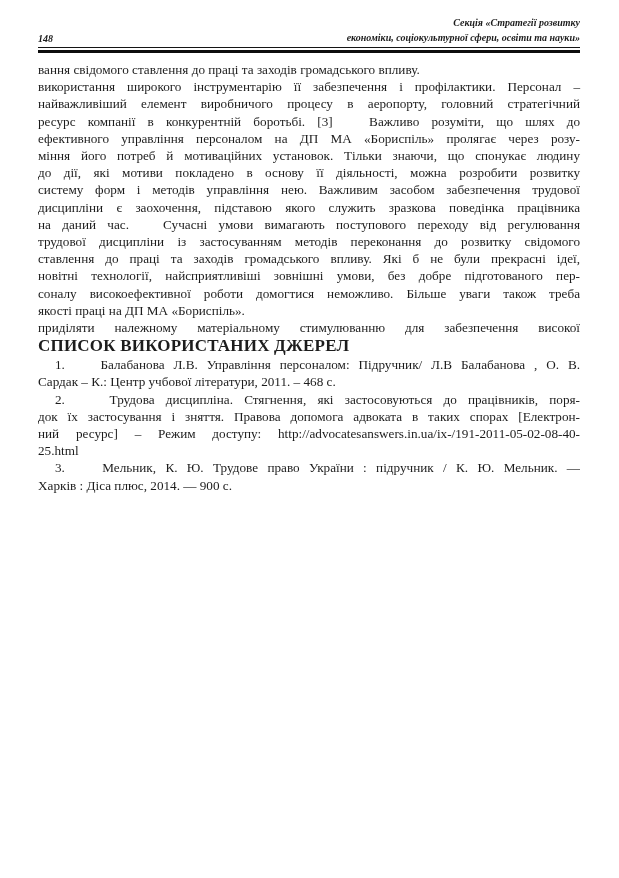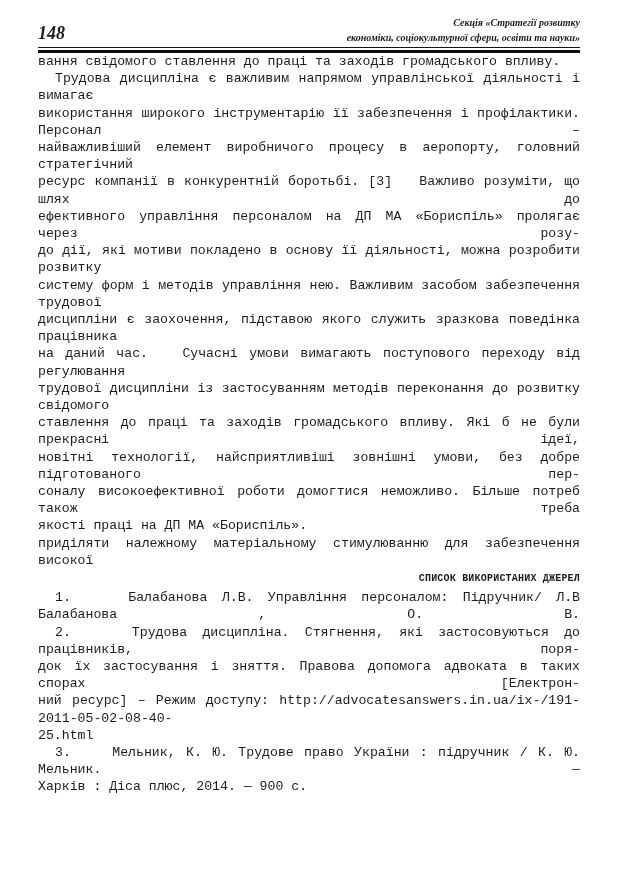--- a/index.html
+++ b/index.html
@@ -13,50 +13,50 @@
     width: 619px; height: 878px;
     padding: 15px 39px 0 38px;
     color: #1c1c1c;
   }
   .header {
     display: flex;
     justify-content: space-between;
     align-items: flex-end;
   }
   .page-number {
-    font-size: 18px;
+    font-size: 10px;
     font-weight: bold;
     font-style: italic;
     padding-bottom: 1px;
   }
   .section-title {
     text-align: right;
     font-size: 10px;
     font-weight: bold;
     font-style: italic;
     line-height: 15px;
   }
   .header-rule {
     margin-top: 2px;
     height: 2px;
     border-top: 1.5px solid #141414;
     border-bottom: 3px solid #0d0d0d;
   }
   .body-text {
+    margin-top: 8px;
     font-size: 13.2px;
     line-height: 17.2px;
-    font-family: Liberation Mono, monospace;
   }
   .line { text-align: justify; }
   .line.stretch { text-align-last: justify; }
   .line.indent { text-indent: 17px; }
   .references-heading {
-    text-align: right;
+    text-align: left;
     font-weight: bold;
-    font-size: 10px;
+    font-size: 17px;
     line-height: 18px;
     margin: 1px 0 1px 0;
     letter-spacing: 0.2px;
   }
 </style>
 </head>
 <body>
 
 <div class="page">
 
@@ -69,41 +69,42 @@
   </div>
 
   <div class="header-rule"></div>
 
   <div class="body-text">
     <div>
         <div>
           <div class="line">вання свідомого ставлення до праці та заходів громадського впливу.</div>
         </div>
         <div>
-          <div class="line stretch indent">Трудова дисципліна є важливим напрямом управлінської діяльності і вимагає</div>
           <div class="line stretch">використання широкого інструментарію її забезпечення і профілактики. Персонал –</div>
           <div class="line stretch">найважливіший елемент виробничого процесу в аеропорту, головний стратегічний</div>
           <div class="line stretch">ресурс компанії в конкурентній боротьбі. [3]&nbsp;&nbsp; Важливо розуміти, що шлях до</div>
           <div class="line stretch">ефективного управління персоналом на ДП МА «Бориспіль» пролягає через розу-</div>
+          <div class="line stretch">міння його потреб й мотиваційних установок. Тільки знаючи, що спонукає людину</div>
           <div class="line stretch">до дії, які мотиви покладено в основу її діяльності, можна розробити розвитку</div>
           <div class="line stretch">систему форм і методів управління нею. Важливим засобом забезпечення трудової</div>
           <div class="line stretch">дисципліни є заохочення, підставою якого служить зразкова поведінка працівника</div>
           <div class="line stretch">на даний час.&nbsp;&nbsp; Сучасні умови вимагають поступового переходу від регулювання</div>
           <div class="line stretch">трудової дисципліни із застосуванням методів переконання до розвитку свідомого</div>
           <div class="line stretch">ставлення до праці та заходів громадського впливу. Які б не були прекрасні ідеї,</div>
           <div class="line stretch">новітні технології, найсприятливіші зовнішні умови, без добре підготованого пер-</div>
-          <div class="line stretch">соналу високоефективної роботи домогтися неможливо. Більше потреб також треба</div>
+          <div class="line stretch">соналу високоефективної роботи домогтися неможливо. Більше уваги також треба</div>
           <div class="line">якості праці на ДП МА «Бориспіль».</div>
           <div class="line stretch">приділяти належному матеріальному стимулюванню для забезпечення високої</div>
         </div>
       </div>
     <div class="references-heading">СПИСОК ВИКОРИСТАНИХ ДЖЕРЕЛ</div>
     <div>
         <div>
           <div class="line stretch indent">1.&nbsp;&nbsp;&nbsp;&nbsp;Балабанова Л.В. Управління персоналом: Підручник/ Л.В Балабанова , О. В.</div>
+          <div class="line">Сардак – К.: Центр учбової літератури, 2011. – 468 с.</div>
         </div>
         <div>
           <div class="line stretch indent">2.&nbsp;&nbsp;&nbsp;&nbsp;Трудова дисципліна. Стягнення, які застосовуються до працівників, поря-</div>
           <div class="line stretch">док їх застосування і зняття. Правова допомога адвоката в таких спорах [Електрон-</div>
           <div class="line stretch">ний ресурс] – Режим доступу: http://advocatesanswers.in.ua/ix-/191-2011-05-02-08-40-</div>
           <div class="line">25.html</div>
         </div>
         <div>
           <div class="line stretch indent">3.&nbsp;&nbsp;&nbsp;&nbsp;Мельник, К. Ю. Трудове право України : підручник / К. Ю. Мельник. —</div>
           <div class="line">Харків : Діса плюс, 2014. — 900 с.</div>

